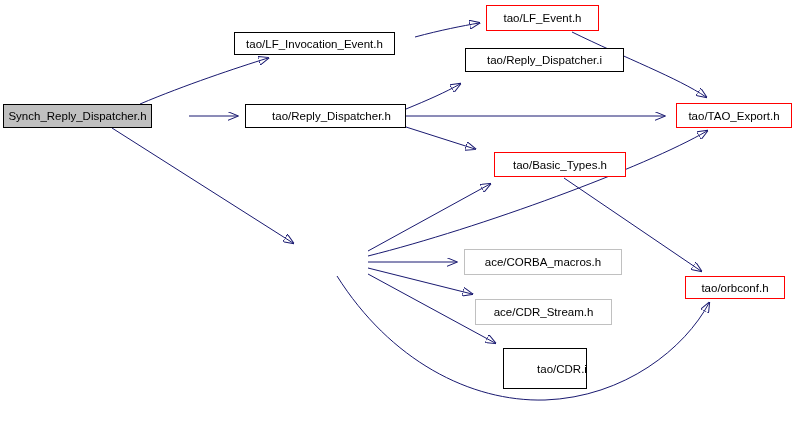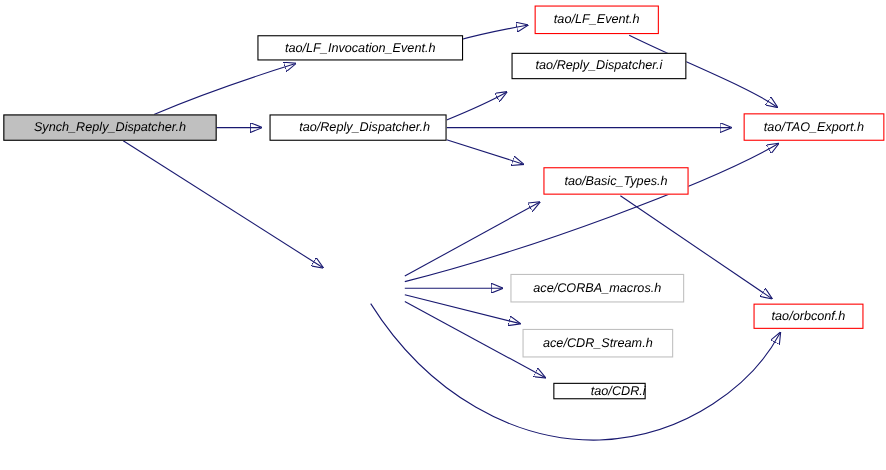--- a/index.html
+++ b/index.html
@@ -15,21 +15,20 @@
   .node{
     position:absolute;
     box-sizing:border-box;
     background:#ffffff;
     border:1px solid #000000;
     color:#000000;
     font-size:11.5px;
     display:flex;align-items:center;justify-content:center;
     white-space:nowrap;
     cursor:pointer;
-    font-style:italic;
   }
   .node.b-red{border-color:#ff0000;}
   .node.b-gray{border-color:#c0c0c0;}
   .node.fill-gray{background:#c0c0c0;}
 </style>
 </head>
 <body>
 
 <div class="canvas">
 
@@ -49,36 +48,36 @@
     <path d="M406,127 L475,149" marker-end="url(#arrow)"></path>
     <path d="M564,178 L701,271" marker-end="url(#arrow)"></path>
     <path d="M368,251 L490,184" marker-end="url(#arrow)"></path>
     <path d="M368,256 C480,228 645,167 707,131" marker-end="url(#arrow)"></path>
     <path d="M368,262 L456,262" marker-end="url(#arrow)"></path>
     <path d="M368,268 L472,294" marker-end="url(#arrow)"></path>
     <path d="M368,274 L495,343" marker-end="url(#arrow)"></path>
     <path d="M337,276 C390,360 470,402 545,400 C625,397 685,348 709,303" marker-end="url(#arrow)"></path>
   </svg>
 
-  <div class="node fill-gray" style="left:3px;top:104px;width:194px;height:24px;">Synch_Reply_Dispatcher.h</div>
+  <div class="node fill-gray" style="left:3px;top:104px;width:149px;height:24px;">Synch_Reply_Dispatcher.h</div>
 
-  <div class="node" style="left:234px;top:32px;width:187px;height:23px;">tao/LF_Invocation_Event.h</div>
+  <div class="node" style="left:234px;top:32px;width:161px;height:23px;">tao/LF_Invocation_Event.h</div>
 
   <div class="node b-red" style="left:486px;top:5px;width:113px;height:26px;">tao/LF_Event.h</div>
 
   <div class="node" style="left:465px;top:48px;width:159px;height:24px;">tao/Reply_Dispatcher.i</div>
 
   <div class="node" style="left:245px;top:104px;width:161px;height:24px;padding-left:12px;">tao/Reply_Dispatcher.h</div>
 
-  <div class="node b-red" style="left:676px;top:103px;width:128px;height:25px;">tao/TAO_Export.h</div>
+  <div class="node b-red" style="left:676px;top:103px;width:116px;height:25px;">tao/TAO_Export.h</div>
 
   <div class="node b-red" style="left:478px;top:152px;width:132px;height:25px;margin-left:16px;">tao/Basic_Types.h</div>
 
 
   <div class="node b-gray" style="left:475px;top:299px;width:137px;height:26px;">ace/CDR_Stream.h</div>
 
   <div class="node b-gray" style="left:464px;top:249px;width:158px;height:26px;">ace/CORBA_macros.h</div>
 
-  <div class="node" style="left:503px;top:348px;width:84px;height:15px;padding-left:34px;">tao/CDR.i</div>
+  <div class="node" style="left:503px;top:348px;width:84px;height:41px;padding-left:34px;">tao/CDR.i</div>
 
   <div class="node b-red" style="left:685px;top:276px;width:100px;height:23px;">tao/orbconf.h</div>
 
 </div>
 
 </body></html>

